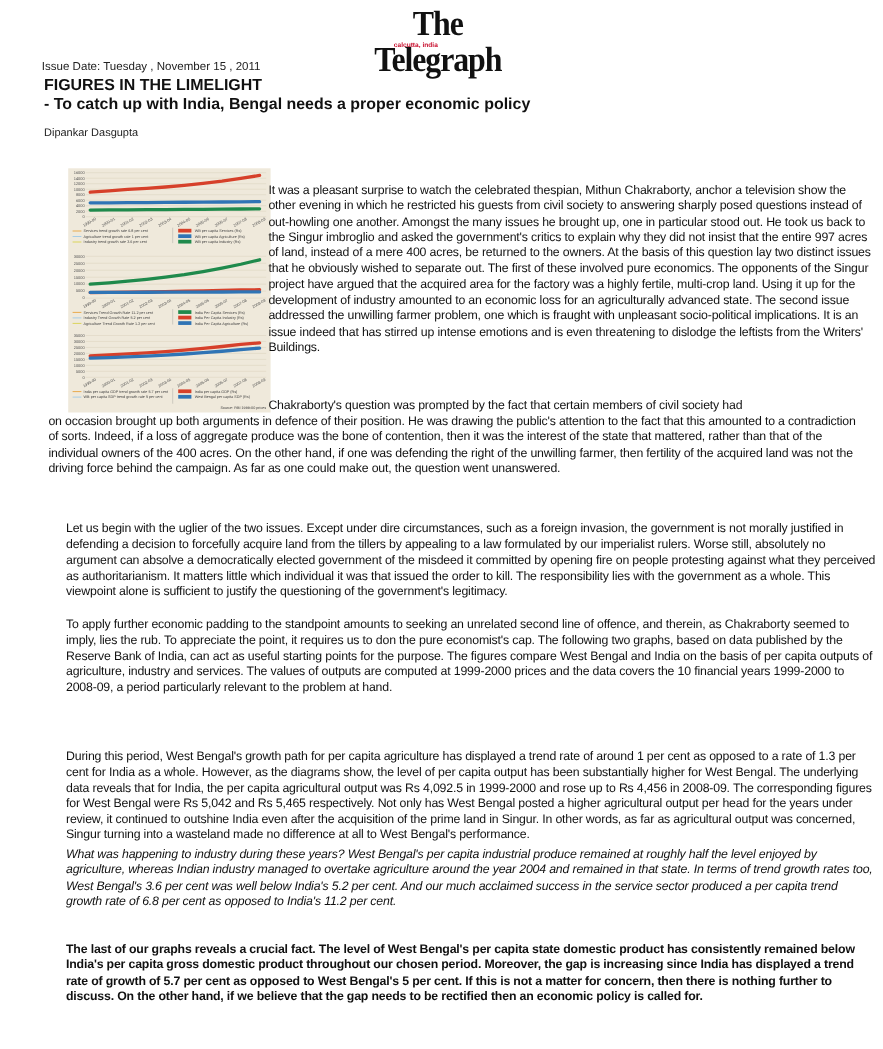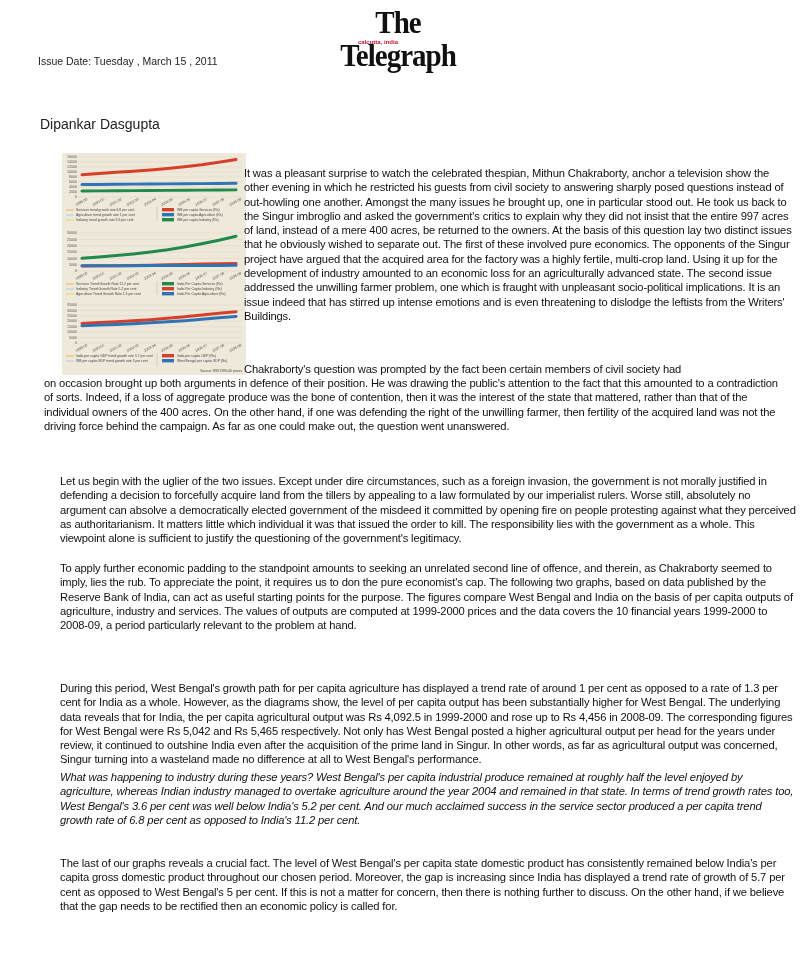--- a/index.html
+++ b/index.html
@@ -2,46 +2,48 @@
 <html><head>
 <meta charset="utf-8">
 <style>
   html, body { margin: 0; padding: 0; background: #ffffff; }
   body { width: 803px; height: 954px; position: relative; overflow: hidden; font-family: "Liberation Sans", sans-serif; color: #111; }
   .masthead { position: absolute; left: 318px; top: 8px; width: 160px; text-align: center; }
   .masthead .name { font-family: "Liberation Serif", serif; font-weight: bold; font-size: 29px; letter-spacing: -1px; color: #111; line-height: 30px; transform: scaleY(1.1); }
   .masthead .sub { font-family: "Liberation Sans", sans-serif; font-weight: bold; font-size: 6px; color: #c8102e; position: absolute; left: 40px; top: 31px; }
   .issue-date { position: absolute; left: 38px; top: 55px; font-size: 10.5px; color: #222; }
   .headline { position: absolute; left: 40px; top: 70px; font-size: 14.5px; font-weight: bold; line-height: 17px; color: #111; }
-  .byline { position: absolute; left: 40px; top: 116px; font-size: 14px; color: #222; }
+  .byline { position: absolute; left: 40px; top: 116px; font-size: 10px; color: #222; }
   .chart-panel { position: absolute; left: 62px; top: 153px; width: 184px; height: 222px; background: #efe9db; }
   .chart-panel svg { display: block; }
   .body-text { position: absolute; font-size: 11.2px; line-height: 14.3px; color: #111; letter-spacing: -0.15px; }
   .p1 { left: 244px; top: 166px; width: 550px; }
   .p2a { left: 244px; top: 362px; width: 550px; }
   .p2b { left: 44px; top: 376px; width: 736px; }
   .p3 { left: 60px; top: 474px; width: 736px; }
   .p4 { left: 60px; top: 561px; width: 736px; }
   .p5 { left: 60px; top: 681px; width: 736px; }
   .p6 { left: 60px; top: 770px; width: 736px; font-style: italic; }
-  .p7 { left: 60px; top: 856px; width: 736px; }
+  .p7 { left: 60px; top: 856px; width: 736px; font-weight: bold; }
   .tick { font-family: "Liberation Sans", sans-serif; font-size: 3.6px; fill: #555; }
   .legend-text { font-family: "Liberation Sans", sans-serif; font-size: 3.4px; fill: #444; }
 </style>
 </head>
 <body>
 
 <div class="masthead">
   <div class="name">The Telegraph</div>
   <div class="sub">calcutta, india</div>
 </div>
 
-<div class="issue-date">Issue Date: Tuesday , March 15 , 2011</div>
+<div class="issue-date">Issue Date: Tuesday , November 15 , 2011</div>
 
 <div class="headline">
+  <div>FIGURES IN THE LIMELIGHT</div>
+  <div>- To catch up with India, Bengal needs a proper economic policy</div>
 </div>
 
 <div class="byline">Dipankar Dasgupta</div>
 
 <div class="chart-panel">
   <svg id="charts" width="184" height="222" viewBox="0 0 184 222">
       <line x1="16" x2="180" y1="44" y2="44" stroke="#d9cfb8" stroke-width="0.4"></line>
       <text x="15" y="45.2" text-anchor="end" class="tick">0</text>
       <line x1="16" x2="180" y1="39" y2="39" stroke="#d9cfb8" stroke-width="0.4"></line>
       <text x="15" y="40.2" text-anchor="end" class="tick">2000</text>
@@ -160,19 +162,19 @@
       <rect x="100" y="201" width="12" height="3.4" fill="#d6402a"></rect>
       <text x="115" y="204" class="legend-text">India per capita GDP (Rs)</text>
       <rect x="100" y="206" width="12" height="3.4" fill="#2f74b5"></rect>
       <text x="115" y="209" class="legend-text">West Bengal per capita SDP (Rs)</text>
       <line x1="95" x2="95" y1="200" y2="214" stroke="#888" stroke-width="0.3"></line>
       <text x="180" y="219" text-anchor="end" class="legend-text">Source: RBI 1999-00 prices</text>
     </svg>
 </div>
 
 <div class="body-text p1">It was a pleasant surprise to watch the celebrated thespian, Mithun Chakraborty, anchor a television show the other evening in which he restricted his guests from civil society to answering sharply posed questions instead of out-howling one another. Amongst the many issues he brought up, one in particular stood out. He took us back to the Singur imbroglio and asked the government's critics to explain why they did not insist that the entire 997 acres of land, instead of a mere 400 acres, be returned to the owners. At the basis of this question lay two distinct issues that he obviously wished to separate out. The first of these involved pure economics. The opponents of the Singur project have argued that the acquired area for the factory was a highly fertile, multi-crop land. Using it up for the development of industry amounted to an economic loss for an agriculturally advanced state. The second issue addressed the unwilling farmer problem, one which is fraught with unpleasant socio-political implications. It is an issue indeed that has stirred up intense emotions and is even threatening to dislodge the leftists from the Writers' Buildings.</div>
-<div class="body-text p2a">Chakraborty's question was prompted by the fact been certain members of civil society had</div>
+<div class="body-text p2a">Chakraborty's question was prompted by the fact that certain members of civil society had</div>
 <div class="body-text p2b">on occasion brought up both arguments in defence of their position. He was drawing the public's attention to the fact that this amounted to a contradiction of sorts. Indeed, if a loss of aggregate produce was the bone of contention, then it was the interest of the state that mattered, rather than that of the individual owners of the 400 acres. On the other hand, if one was defending the right of the unwilling farmer, then fertility of the acquired land was not the driving force behind the campaign. As far as one could make out, the question went unanswered.</div>
 <div class="body-text p3">Let us begin with the uglier of the two issues. Except under dire circumstances, such as a foreign invasion, the government is not morally justified in defending a decision to forcefully acquire land from the tillers by appealing to a law formulated by our imperialist rulers. Worse still, absolutely no argument can absolve a democratically elected government of the misdeed it committed by opening fire on people protesting against what they perceived as authoritarianism. It matters little which individual it was that issued the order to kill. The responsibility lies with the government as a whole. This viewpoint alone is sufficient to justify the questioning of the government's legitimacy.</div>
 <div class="body-text p4">To apply further economic padding to the standpoint amounts to seeking an unrelated second line of offence, and therein, as Chakraborty seemed to imply, lies the rub. To appreciate the point, it requires us to don the pure economist's cap. The following two graphs, based on data published by the Reserve Bank of India, can act as useful starting points for the purpose. The figures compare West Bengal and India on the basis of per capita outputs of agriculture, industry and services. The values of outputs are computed at 1999-2000 prices and the data covers the 10 financial years 1999-2000 to 2008-09, a period particularly relevant to the problem at hand.</div>
 <div class="body-text p5">During this period, West Bengal's growth path for per capita agriculture has displayed a trend rate of around 1 per cent as opposed to a rate of 1.3 per cent for India as a whole. However, as the diagrams show, the level of per capita output has been substantially higher for West Bengal. The underlying data reveals that for India, the per capita agricultural output was Rs 4,092.5 in 1999-2000 and rose up to Rs 4,456 in 2008-09. The corresponding figures for West Bengal were Rs 5,042 and Rs 5,465 respectively. Not only has West Bengal posted a higher agricultural output per head for the years under review, it continued to outshine India even after the acquisition of the prime land in Singur. In other words, as far as agricultural output was concerned, Singur turning into a wasteland made no difference at all to West Bengal's performance.</div>
 <div class="body-text p6">What was happening to industry during these years? West Bengal's per capita industrial produce remained at roughly half the level enjoyed by agriculture, whereas Indian industry managed to overtake agriculture around the year 2004 and remained in that state. In terms of trend growth rates too, West Bengal's 3.6 per cent was well below India's 5.2 per cent. And our much acclaimed success in the service sector produced a per capita trend growth rate of 6.8 per cent as opposed to India's 11.2 per cent.</div>
 <div class="body-text p7">The last of our graphs reveals a crucial fact. The level of West Bengal's per capita state domestic product has consistently remained below India's per capita gross domestic product throughout our chosen period. Moreover, the gap is increasing since India has displayed a trend rate of growth of 5.7 per cent as opposed to West Bengal's 5 per cent. If this is not a matter for concern, then there is nothing further to discuss. On the other hand, if we believe that the gap needs to be rectified then an economic policy is called for.</div>
 
 </body></html>

